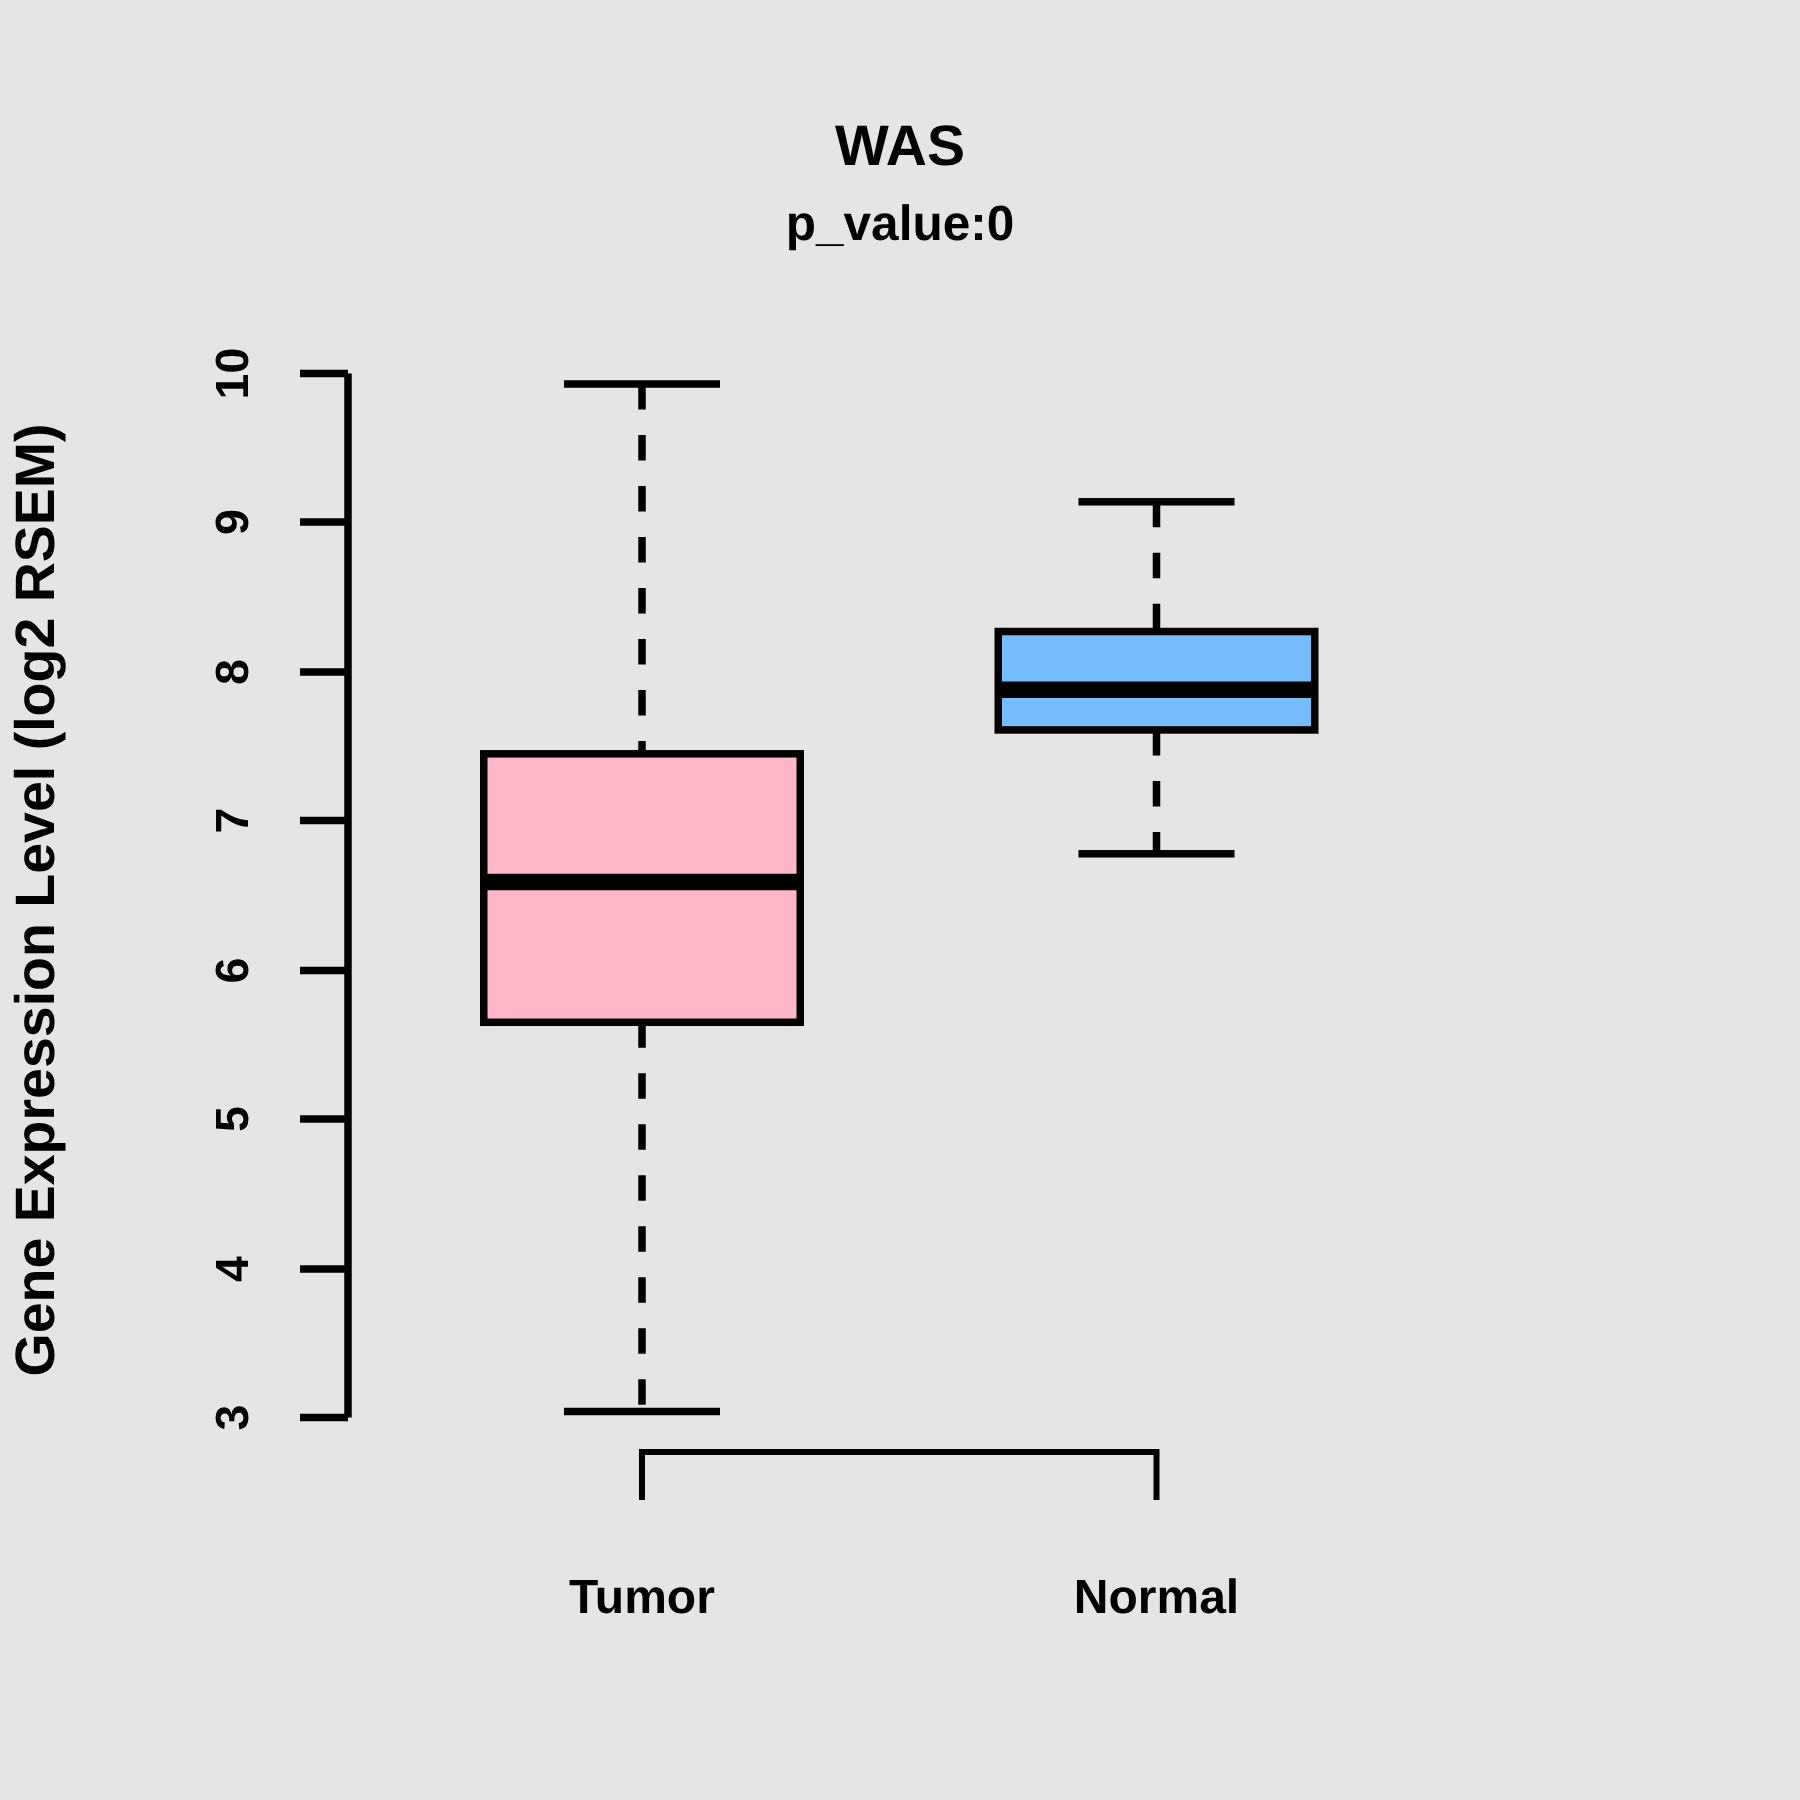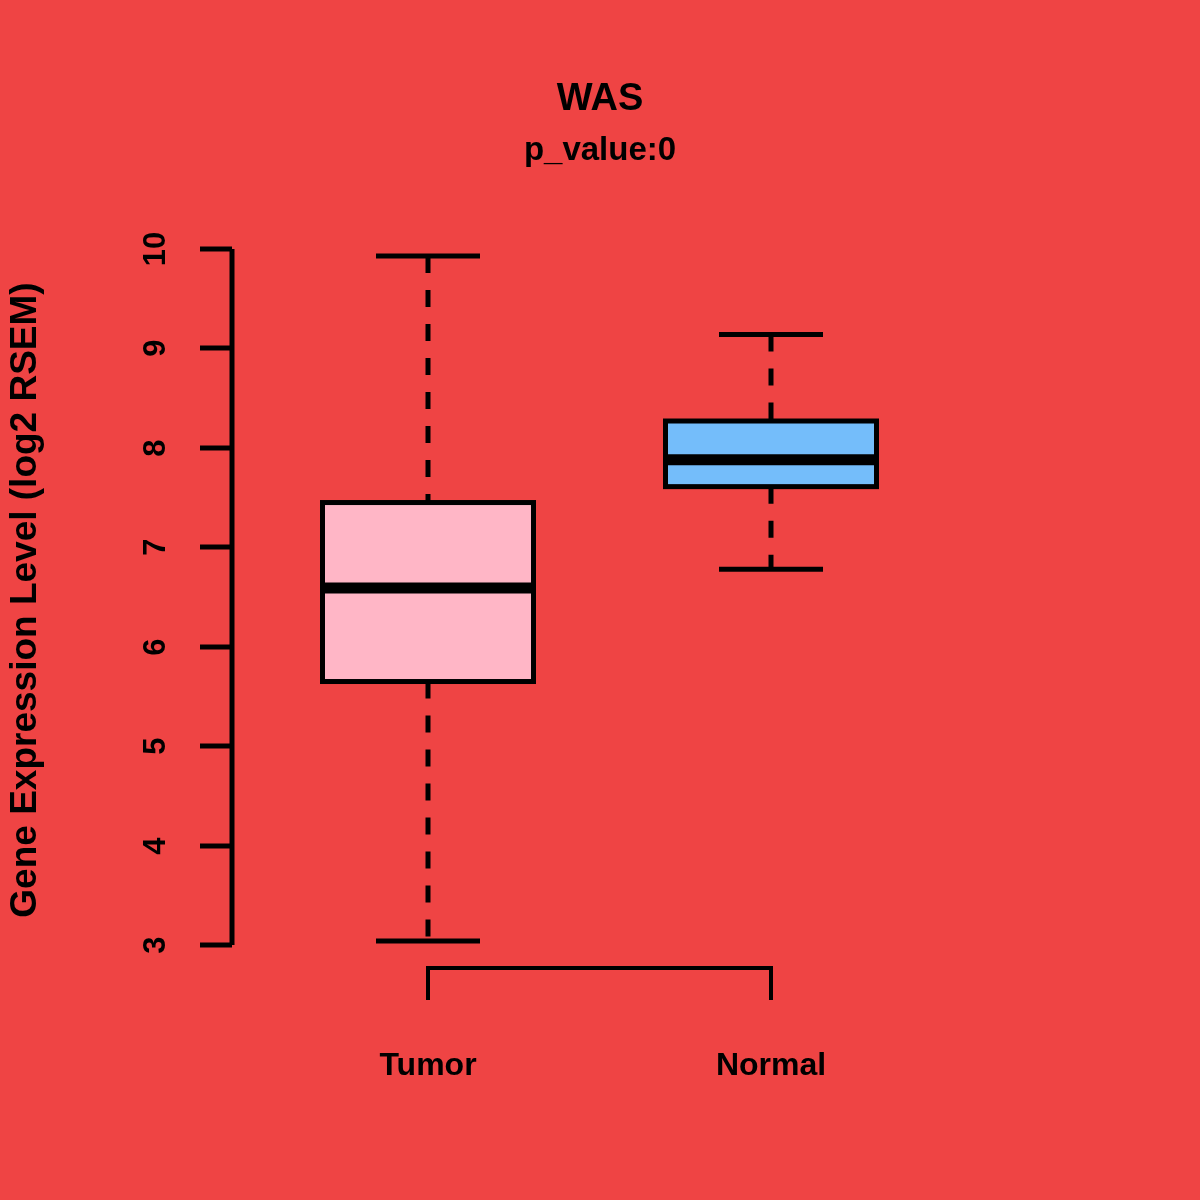--- a/index.html
+++ b/index.html
@@ -11,21 +11,21 @@
   body {
     width: 1200px;
     height: 1200px;
     font-family: "Liberation Sans", sans-serif;
     overflow: hidden;
   }
   #plot-root {
     position: relative;
     width: 1200px;
     height: 1200px;
-    background: #ef4444;
+    background: #e5e5e5;
   }
   svg.plot-svg {
     position: absolute;
     top: 0;
     left: 0;
     width: 1200px;
     height: 1200px;
     display: block;
   }
   text {

